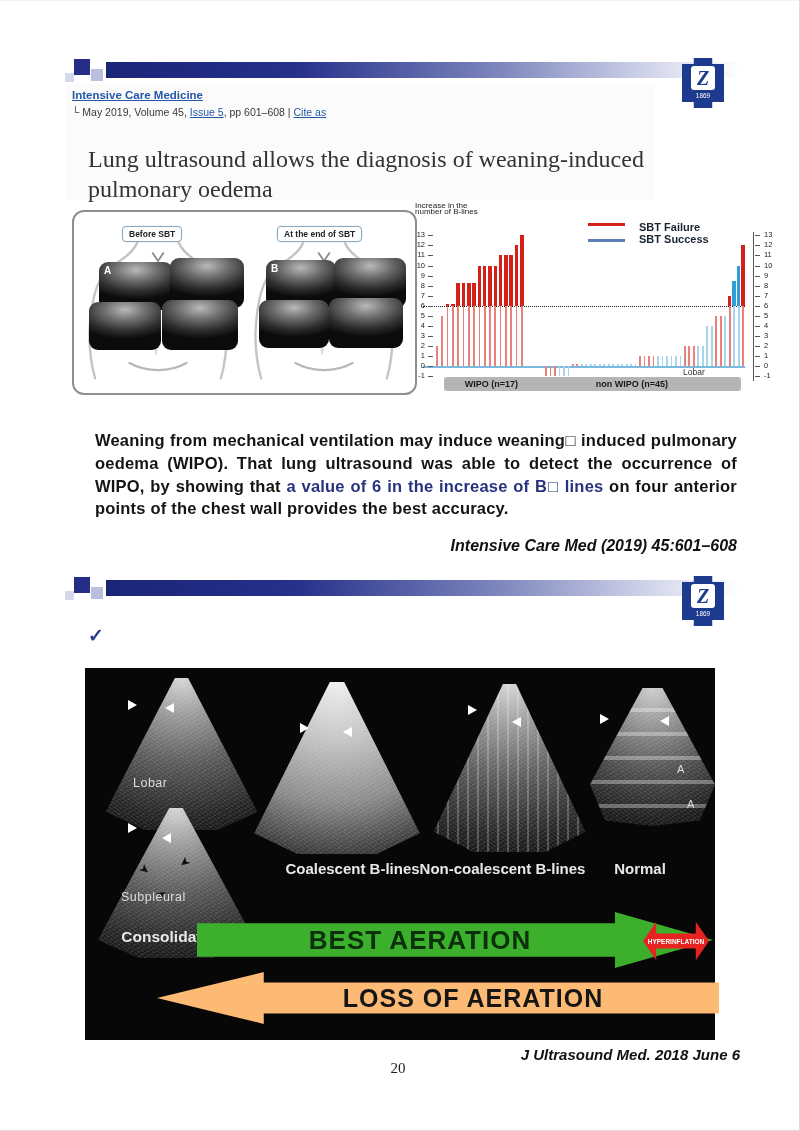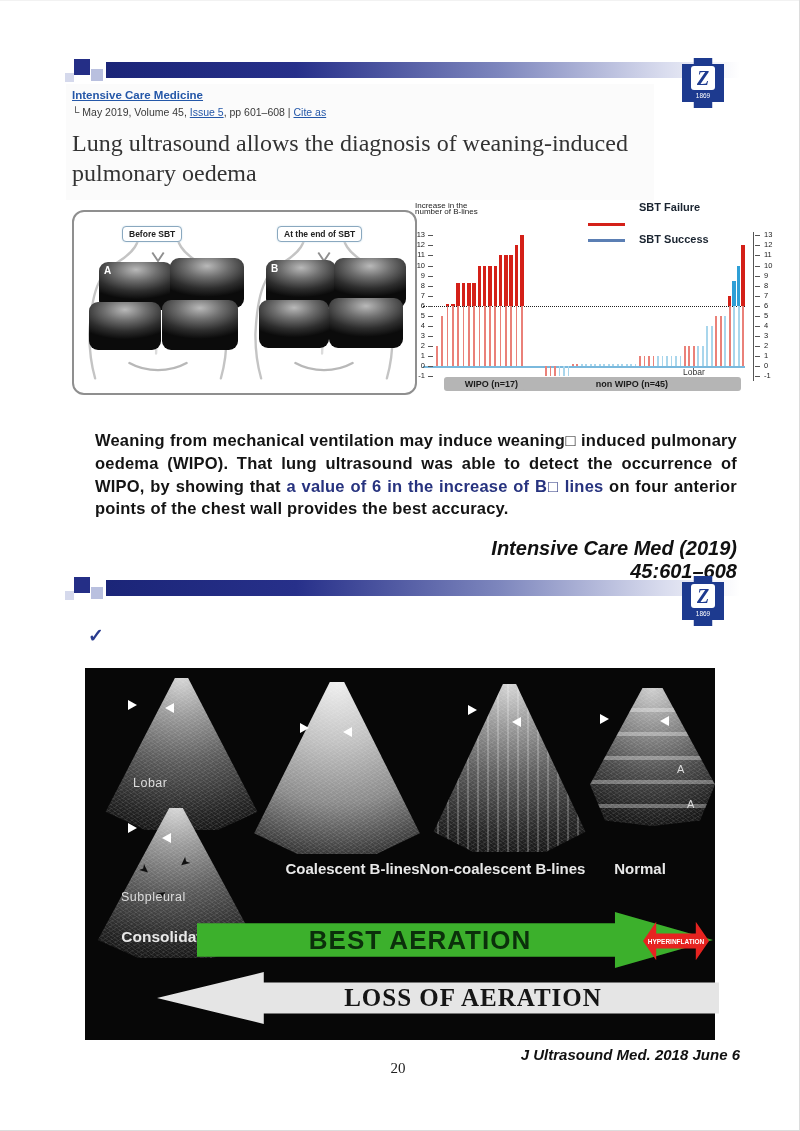--- a/index.html
+++ b/index.html
@@ -22,21 +22,21 @@
   .logo .inner{position:absolute;left:9px;top:8px;width:24px;height:24px;background:#fff;border-radius:3px;
     display:flex;align-items:center;justify-content:center;}
   .logo .z{font-family:"Liberation Serif",serif;font-style:italic;font-weight:bold;font-size:20px;color:#1d3a8f;}
   .logo .yr{position:absolute;left:0;right:0;top:34px;text-align:center;color:#fff;font-size:6.5px;}
 
   
   .journal-bg{position:absolute;left:66px;top:84px;width:588px;height:116px;background:#fbfbfb;}
   .jlink{position:absolute;left:72px;top:89px;font-size:11.5px;font-weight:bold;color:#2457a8;text-decoration:underline;}
   .crumb{position:absolute;left:72px;top:106px;font-size:10.5px;color:#3a3a3a;}
   .crumb a{color:#2457a8;text-decoration:underline;}
-  .title{position:absolute;left:72px;top:128px;width:585px;margin:0;
+  .title{position:absolute;left:72px;top:128px;width:585px;margin:16px;
     font-family:"Liberation Serif",serif;font-weight:normal;font-size:24px;line-height:1.25;color:#333;}
 
   
   .figure-box{position:absolute;left:72px;top:210px;width:341px;height:181px;background:#fff;
     border:2px solid #8f8f8f;border-radius:12px;}
   .torso{position:absolute;width:160px;height:162px;}
   .sbtlabel{position:absolute;background:#fff;border:1px solid #8aa8bf;border-radius:4px;
     font-size:8.5px;font-weight:bold;color:#222;padding:2px 6px;white-space:nowrap;box-shadow:0 0 2px #cfe0ea;}
   .thumb{position:absolute;background:#0b0b0b;border-radius:9px;
     background-image:radial-gradient(ellipse 90% 70% at 50% 16%,#b9b9b9 0%,#6f6f6f 32%,#2e2e2e 64%,#0b0b0b 88%);}
@@ -53,21 +53,21 @@
     font-size:9px;font-weight:bold;color:#1a1a1a;text-align:center;line-height:14px;}
   .legline{position:absolute;height:2.5px;width:37px;}
   .legtext{position:absolute;font-size:11px;font-weight:bold;color:#1a2430;}
   .cases{position:absolute;left:683px;top:367px;font-size:8.5px;color:#333;}
 
   
   .para{position:absolute;left:95px;top:429px;width:642px;margin:0;text-align:justify;
     font-size:16.5px;font-weight:bold;line-height:1.38;color:#141414;letter-spacing:.2px;}
   .para .hl{color:#27337f;}
   .cite1{position:absolute;left:437px;top:537px;width:300px;text-align:right;
-    font-size:20px;font-weight:bold;font-style:italic;color:#111;}
+    font-size:16px;font-weight:bold;font-style:italic;color:#111;}
 
   
   .check{position:absolute;left:88px;top:624px;font-size:19px;font-weight:bold;color:#2a3c8f;}
   .heading2{position:absolute;left:118px;top:618px;font-size:23px;font-weight:bold;color:#1c2a6d;}
 
   
   .panel{position:absolute;left:85px;top:668px;width:630px;height:372px;background:#070707;}
   .fan{position:absolute;clip-path:polygon(46% 0,54% 0,96% 88%,72% 100%,28% 100%,4% 88%);
     background:radial-gradient(ellipse 120% 115% at 50% 0,#d6d6d6,#9a9a9a 22%,#5c5c5c 48%,#262626 78%,#0a0a0a 98%);}
   .fan::before{content:'';position:absolute;inset:0;
@@ -84,22 +84,22 @@
   .mk-r{border-width:5px 0 5px 9px;border-color:transparent transparent transparent #fff;}
   .mk-l{border-width:5px 9px 5px 0;border-color:transparent #fff transparent transparent;}
   .blkarrow{position:absolute;color:#111;font-size:11px;font-weight:bold;}
   .imglabel{position:absolute;color:#e8e8e8;font-size:15px;font-weight:600;text-align:center;}
   .smlabel{position:absolute;color:#ddd;font-size:12.5px;letter-spacing:.5px;}
 
   .arrow{position:absolute;display:flex;align-items:center;justify-content:center;
     font-weight:800;letter-spacing:1px;font-family:"Liberation Sans",sans-serif;}
   .arrow-green{background:#3cb02c;color:#0b300b;font-size:26px;
     clip-path:polygon(0 20%,81% 20%,81% 0,100% 50%,81% 100%,81% 80%,0 80%);padding-right:70px;}
-  .arrow-yellow{background:#e5e5e5;color:#151515;font-size:25px;
-    clip-path:polygon(100% 20%,19% 20%,19% 0,0 50%,19% 100%,19% 80%,100% 80%);padding-left:70px;font-family:Liberation Serif, serif;}
+  .arrow-yellow{background:#fdba74;color:#151515;font-size:25px;
+    clip-path:polygon(100% 20%,19% 20%,19% 0,0 50%,19% 100%,19% 80%,100% 80%);padding-left:70px;}
   .arrow-red{background:#e62320;color:#fff;font-size:6.5px;font-weight:700;letter-spacing:0;
     clip-path:polygon(0 50%,20% 4%,20% 32%,80% 32%,80% 4%,100% 50%,80% 96%,80% 68%,20% 68%,20% 96%);}
 
   .cite2{position:absolute;left:420px;top:1046px;width:320px;text-align:right;
     font-size:15px;font-weight:bold;font-style:italic;color:#111;}
   .pageno{position:absolute;left:383px;top:1060px;width:30px;text-align:center;
     font-family:"Liberation Serif",serif;font-size:15px;color:#222;}
 </style>
 </head>
 <body>
@@ -226,21 +226,21 @@
         <div class="ticklab" style="left: 353px; top: 149.95px; text-align: left;">1</div>
         <div class="ticklab" style="left: 0px; top: 160px;">0</div>
         <div class="tickdash" style="left: 17px; top: 165px;"></div>
         <div class="tickdash" style="left: 344px; top: 165px;"></div>
         <div class="ticklab" style="left: 353px; top: 160px; text-align: left;">0</div>
         <div class="ticklab" style="left: 0px; top: 170.05px;">-1</div>
         <div class="tickdash" style="left: 17px; top: 175.05px;"></div>
         <div class="tickdash" style="left: 344px; top: 175.05px;"></div>
         <div class="ticklab" style="left: 353px; top: 170.05px; text-align: left;">-1</div>
         <div class="legline" style="left: 177px; top: 22px; background: rgb(212, 32, 24);"></div>
-        <div class="legtext" style="left: 228px; top: 0;">SBT Failure</div>
+        <div class="legtext" style="left: 228px; top: 20px;">SBT Failure</div>
         <div class="legline" style="left: 177px; top: 38px; background: rgb(91, 127, 180);"></div>
         <div class="legtext" style="left: 228px; top: 32px;">SBT Success</div>
         <div class="cel" style="left: 25.1px; top: 144.9px; width: 1.8px; height: 20.1px; background: rgb(234, 129, 121);"></div>
         <div class="cel" style="left: 30.4px; top: 114.75px; width: 1.8px; height: 50.25px; background: rgb(234, 129, 121);"></div>
         <div class="cel" style="left: 35.7px; top: 104.7px; width: 1.8px; height: 60.3px; background: rgb(234, 129, 121);"></div>
         <div class="cel" style="left: 34.8px; top: 102.69px; width: 3.6px; height: 2.01px; background: rgb(212, 32, 24);"></div>
         <div class="cel" style="left: 41px; top: 104.7px; width: 1.8px; height: 60.3px; background: rgb(234, 129, 121);"></div>
         <div class="cel" style="left: 40.1px; top: 102.69px; width: 3.6px; height: 2.01px; background: rgb(212, 32, 24);"></div>
         <div class="cel" style="left: 46.3px; top: 104.7px; width: 1.8px; height: 60.3px; background: rgb(234, 129, 121);"></div>
         <div class="cel" style="left: 45.4px; top: 81.585px; width: 3.6px; height: 23.115px; background: rgb(212, 32, 24);"></div>

